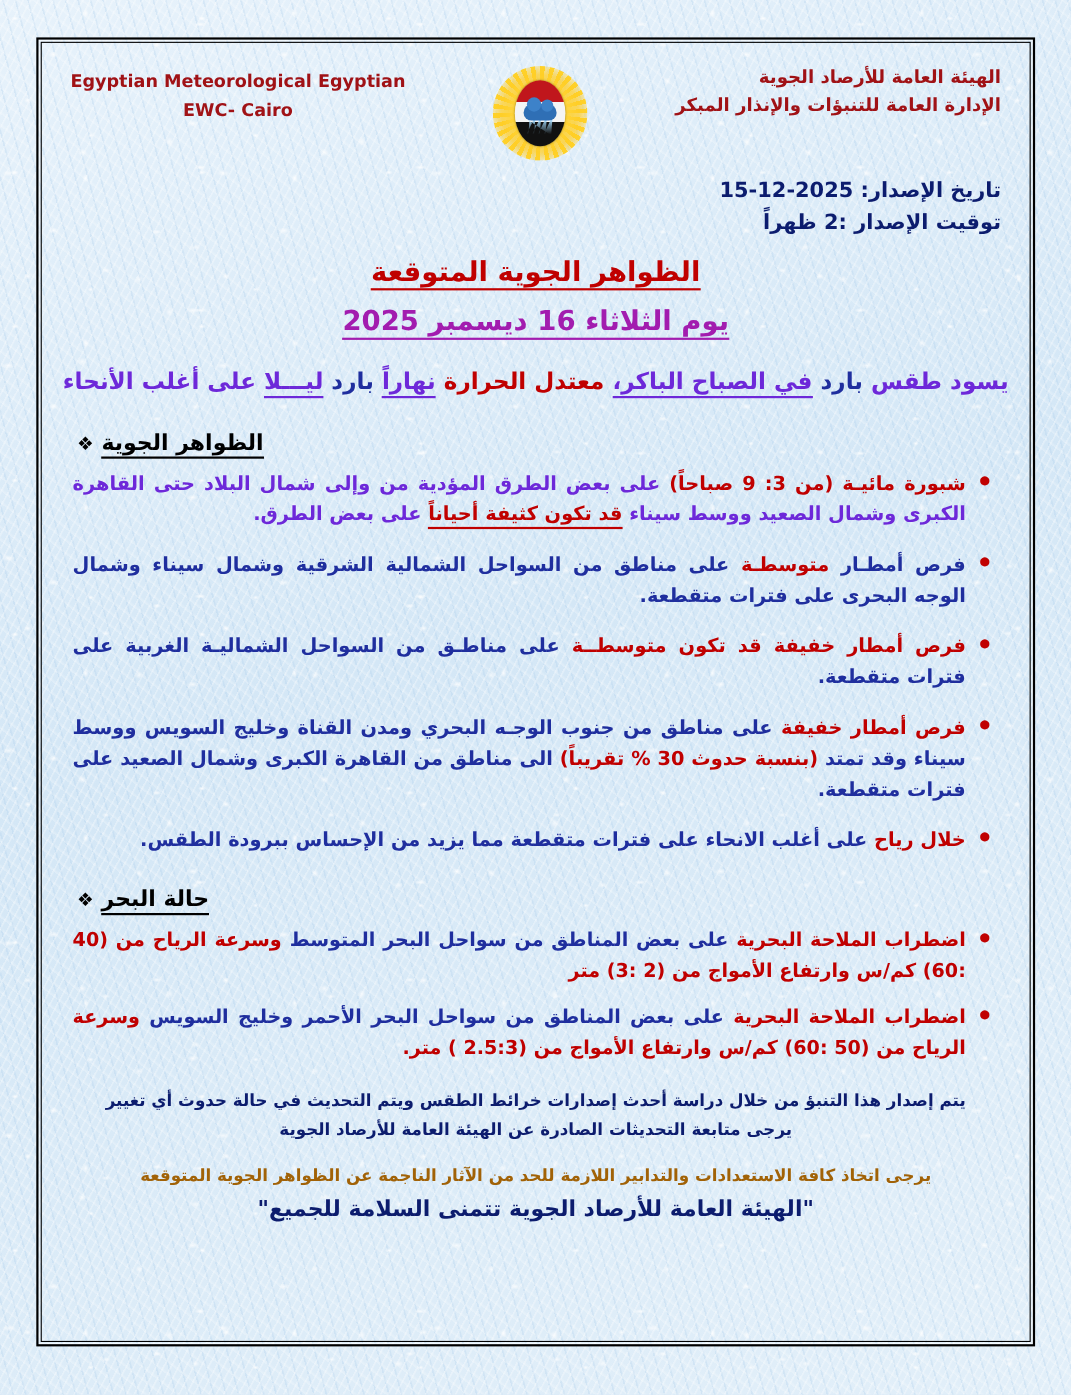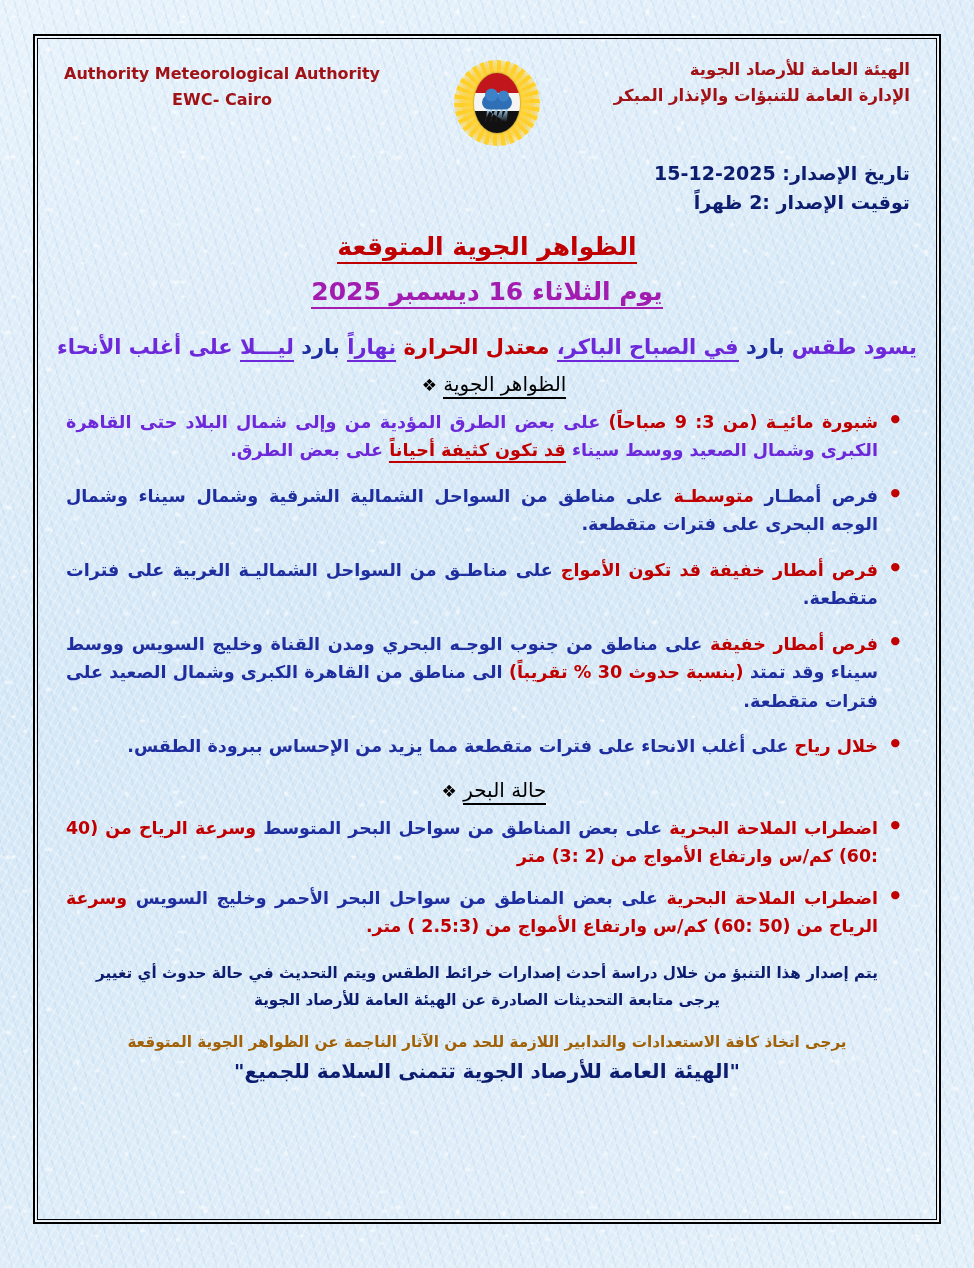--- a/index.html
+++ b/index.html
@@ -234,25 +234,25 @@
     font-size: 21px;
     font-weight: bold;
     margin-top: 26px;
     line-height: 1.5;
     color: #000000;
     direction: rtl;
   }
 
   
   .section-head {
-    text-align: center;
+    text-align: left;
     font-size: 20px;
-    font-weight: normal;
+    font-weight: bold;
     color: #000000;
-    margin-top: 8px;
+    margin-top: 26px;
     padding-left: 8px;
     direction: rtl;
   }
   .section-head .bullet-diamond {
     color: #000000;
     font-size: 17px;
     margin-left: 6px;
   }
   .section-head .u {
     border-bottom: 2px solid #000000;
@@ -341,21 +341,21 @@
 
         <div class="logo-wrap">
           <div class="logo-sun"></div>
           <div class="logo-oval">
             <div class="logo-rain"></div>
             <div class="logo-cloud"></div>
           </div>
         </div>
 
         <div class="header-en">
-          <div>Authority Meteorological Authority</div>
+          <div>Egyptian Meteorological Egyptian</div>
           <div>EWC- Cairo</div>
         </div>
       </div>
 
       <div class="issue-block">
         <div>تاريخ الإصدار: 2025-12-15</div>
         <div>توقيت الإصدار :2 ظهراً</div>
       </div>
 
       <div class="title-main">
@@ -377,21 +377,21 @@
       </div>
 
       <div class="section-head">
         <span class="u">الظواهر الجوية</span>
         <span class="bullet-diamond">❖</span>
       </div>
 
       <ul class="phenomena" id="phenomena-list">
           <li><span class="red">شبورة مائيـة (من 3: 9 صباحاً)</span><span class="black"> على بعض الطرق المؤدية من وإلى شمال البلاد حتى القاهرة الكبرى وشمال الصعيد ووسط سيناء </span><span class="red ul">قد تكون كثيفة أحياناً</span><span class="black"> على بعض الطرق.</span></li>
           <li><span class="blue">فرص أمطـار </span><span class="red">متوسطـة</span><span class="blue"> على مناطق من السواحل الشمالية الشرقية وشمال سيناء وشمال الوجه البحرى على فترات متقطعة.</span></li>
-          <li><span class="red">فرص أمطار خفيفة قد تكون الأمواج</span><span class="blue"> على مناطـق من السواحل الشماليـة الغربية على فترات متقطعة.</span></li>
+          <li><span class="red">فرص أمطار خفيفة قد تكون متوسطــة</span><span class="blue"> على مناطـق من السواحل الشماليـة الغربية على فترات متقطعة.</span></li>
           <li><span class="red">فرص أمطار خفيفة</span><span class="blue"> على مناطق من جنوب الوجـه البحري ومدن القناة وخليج السويس ووسط سيناء وقد تمتد </span><span class="red">(بنسبة حدوث 30 % تقريباً)</span><span class="blue"> الى مناطق من القاهرة الكبرى وشمال الصعيد على فترات متقطعة.</span></li>
           <li><span class="red">خلال رياح</span><span class="blue"> على أغلب الانحاء على فترات متقطعة مما يزيد من الإحساس ببرودة الطقس.</span></li>
         </ul>
 
       <div class="section-head">
         <span class="u">حالة البحر</span>
         <span class="bullet-diamond">❖</span>
       </div>
 
       <ul class="phenomena sea" id="sea-list">

